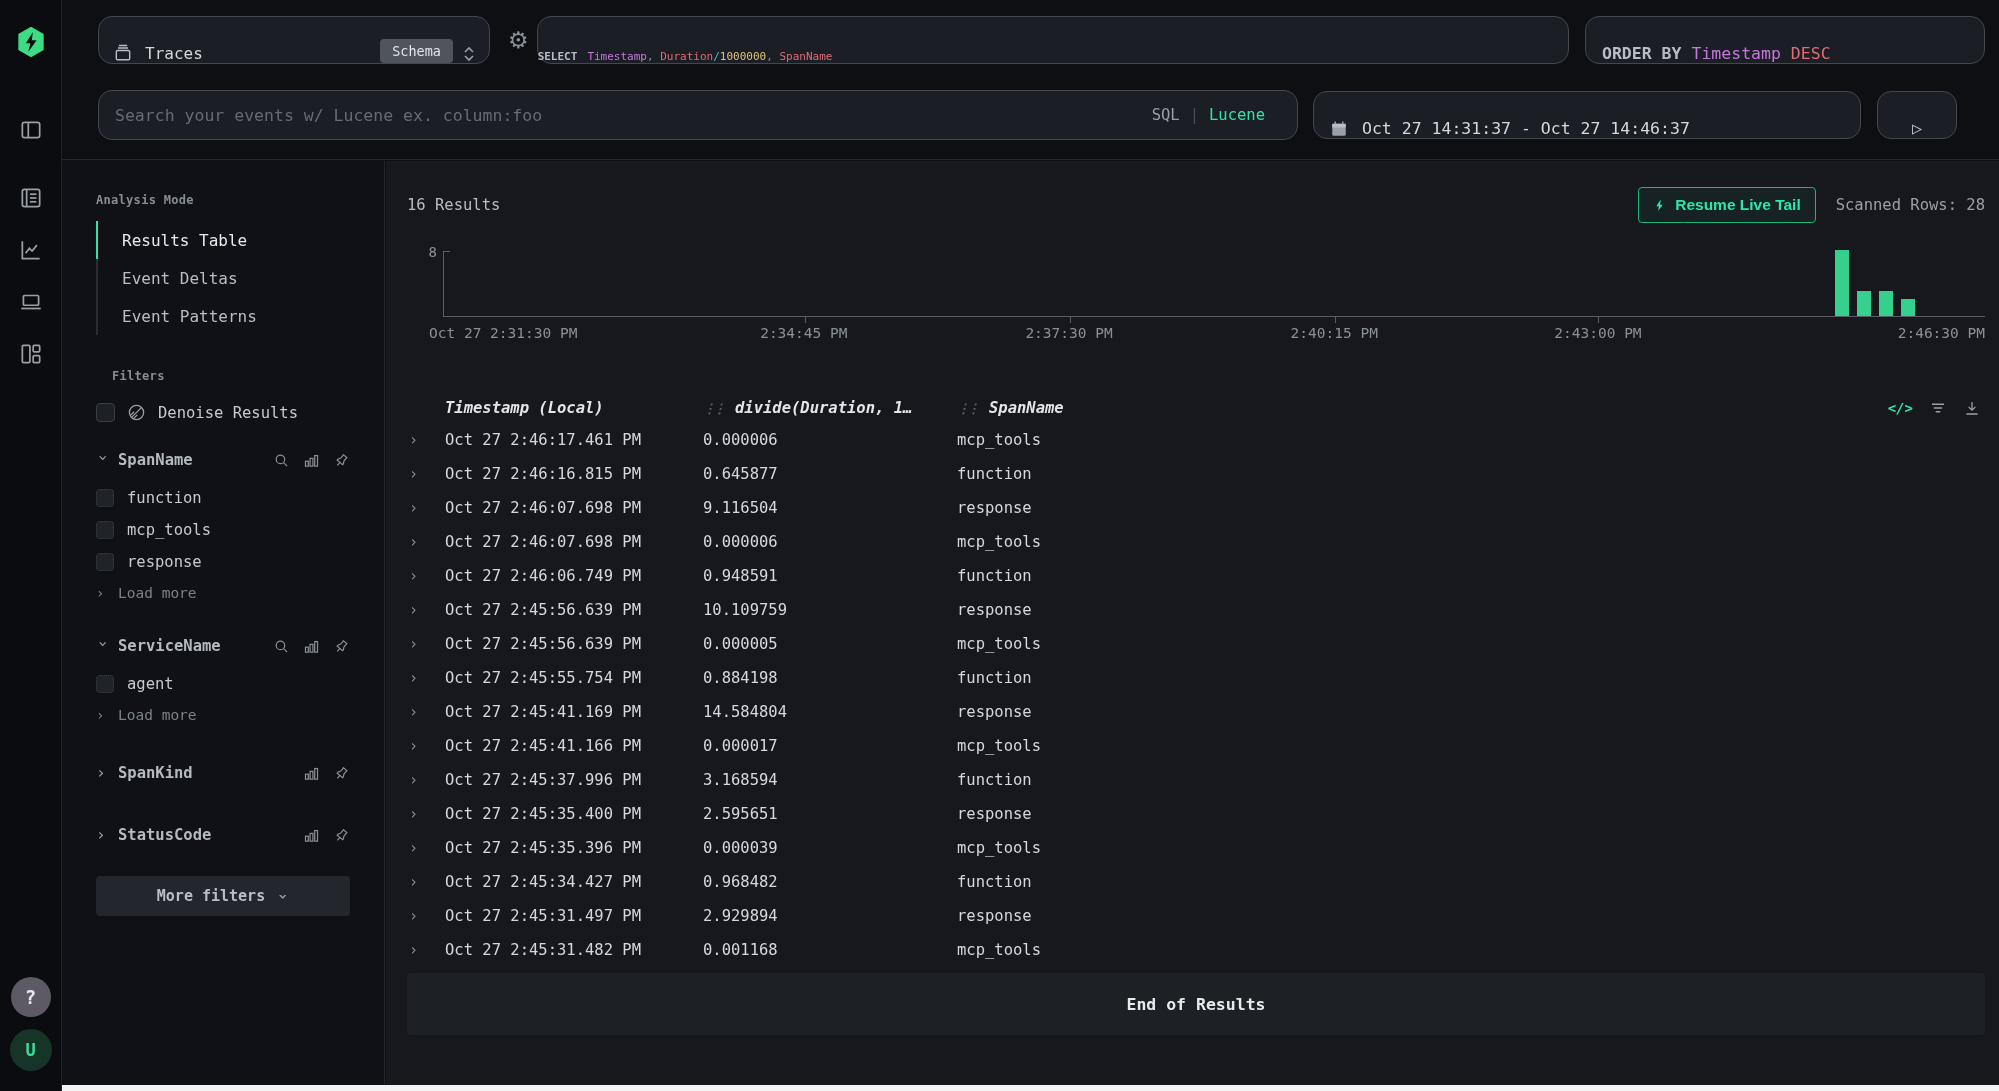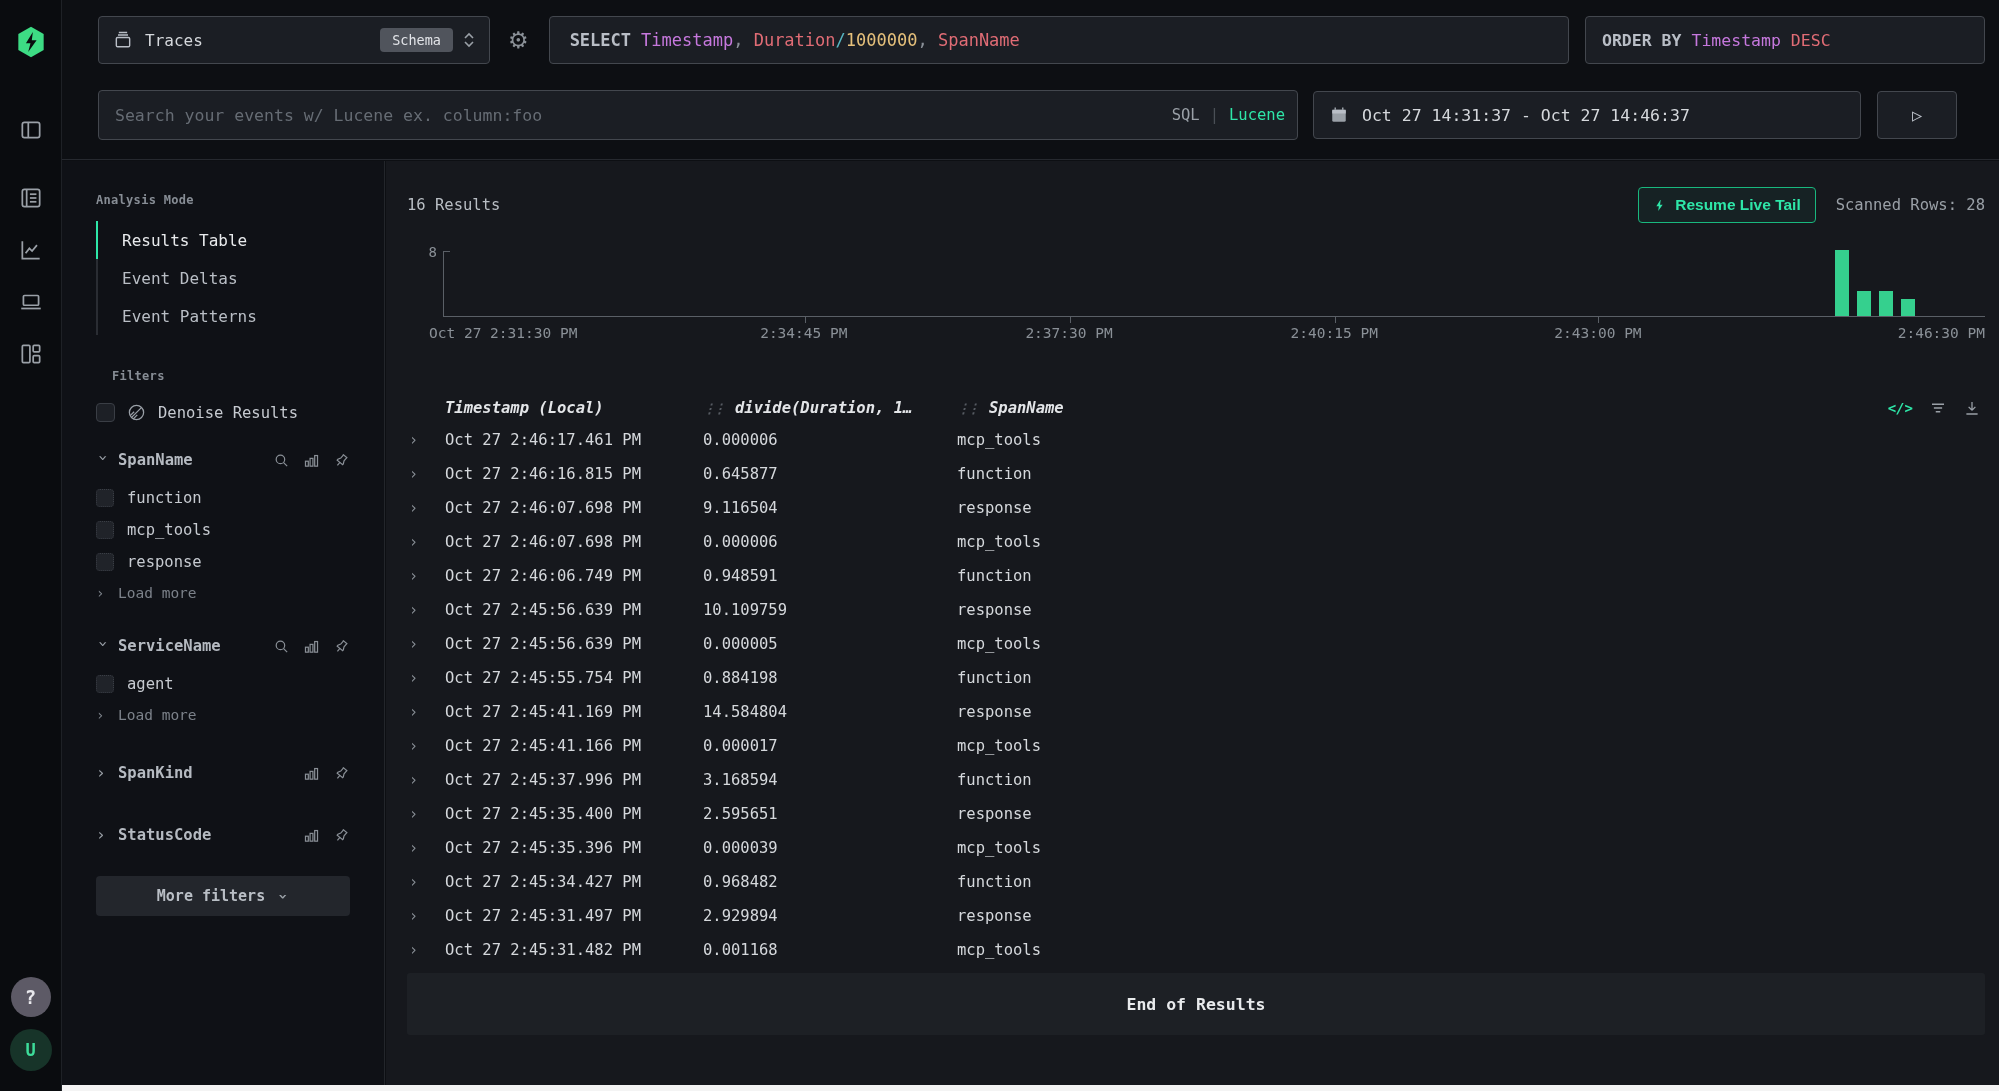--- a/index.html
+++ b/index.html
@@ -19,36 +19,36 @@
   .rail .spacer { flex:1; }
   .help-circle { width:40px; height:40px; border-radius:50%; background:#5d5a66; color:#e8e8ec;
     display:flex; align-items:center; justify-content:center; font-size:19px; font-weight:bold; margin-bottom:12px; cursor:pointer;}
   .avatar-circle { width:42px; height:42px; border-radius:50%; background:#173429; color:#3ddc9a;
     display:flex; align-items:center; justify-content:center; font-size:17px; font-weight:bold; margin-bottom:20px; cursor:pointer;}
 
   
   .topbar { position:absolute; left:62px; top:0; width:1937px; height:160px; background:#0d0f13;
     border-bottom:1px solid #26292f; }
   .row1 { position:absolute; left:0; top:16px; width:100%; height:48px; display:flex; align-items:center; }
-  .box { background:#1b1e24; border:1px solid #43474e; border-radius:4px; height:48px;
-    display:flex; align-items:center; color:#d5d8dc; font-size:16px; }
+  .box { background:#1b1e24; border:1px solid #43474e; border-radius:14px; height:48px;
+    display:flex; align-items:flex-end; color:#d5d8dc; font-size:16px; }
   .source-box { width:392px; margin-left:36px; padding:0 12px 0 14px; cursor:pointer; }
   .source-box .src-label { margin-left:12px; flex:1; }
   .schema-badge { background:#50545c; color:#e3e5e9; border-radius:4px; font-size:13.5px;
     padding:4px 12px; margin-right:8px; }
   .gear { margin-left:18px; font-size:23px; color:#8a9097; font-family:"DejaVu Sans",sans-serif; cursor:pointer; }
-  .select-box { flex:1; margin-left:20px; padding:0 20px; font-size:17px; cursor:text; }
+  .select-box { flex:1; margin-left:8px; padding:0 0; font-size:11px; cursor:text; }
   .kw { color:#b9bec6; font-weight:bold; margin-right:10px; white-space:pre; }
   .orderby-box { width:400px; margin-left:16px; margin-right:14px; padding:0 16px; font-size:16.5px; cursor:text; }
   .row2 { position:absolute; left:0; top:90px; width:100%; height:50px; display:flex; align-items:center; }
   .search-box { width:1200px; margin-left:36px; height:50px; position:relative; }
   .search-box input { position:absolute; inset:0; background:transparent; border:none; outline:none;
     color:#c9ccd1; font-size:16.5px; padding:0 220px 0 16px; font-family:inherit; }
   .search-box input::placeholder { color:#666c74; }
-  .modes { position:absolute; right:12px; top:0; height:100%; display:flex; align-items:center; gap:10px; font-size:15.5px; }
+  .modes { position:absolute; right:32px; top:0; height:100%; display:flex; align-items:center; gap:10px; font-size:15.5px; }
   .mode-sql { color:#9aa0a7; cursor:pointer; }
   .mode-div { color:#4a4f56; }
   .mode-lucene { color:#2ee6a8; cursor:pointer; }
   .date-box { width:548px; margin-left:15px; padding:0 16px; font-size:16.5px; cursor:pointer; }
   .date-box svg { margin-right:14px; }
   .play-btn { width:80px; margin-left:16px; height:48px; justify-content:center; cursor:pointer;
     color:#b9bec6; font-size:17px; }
 
   
   .sidebar { position:absolute; left:62px; top:161px; width:323px; height:924px; background:#0f1116;

